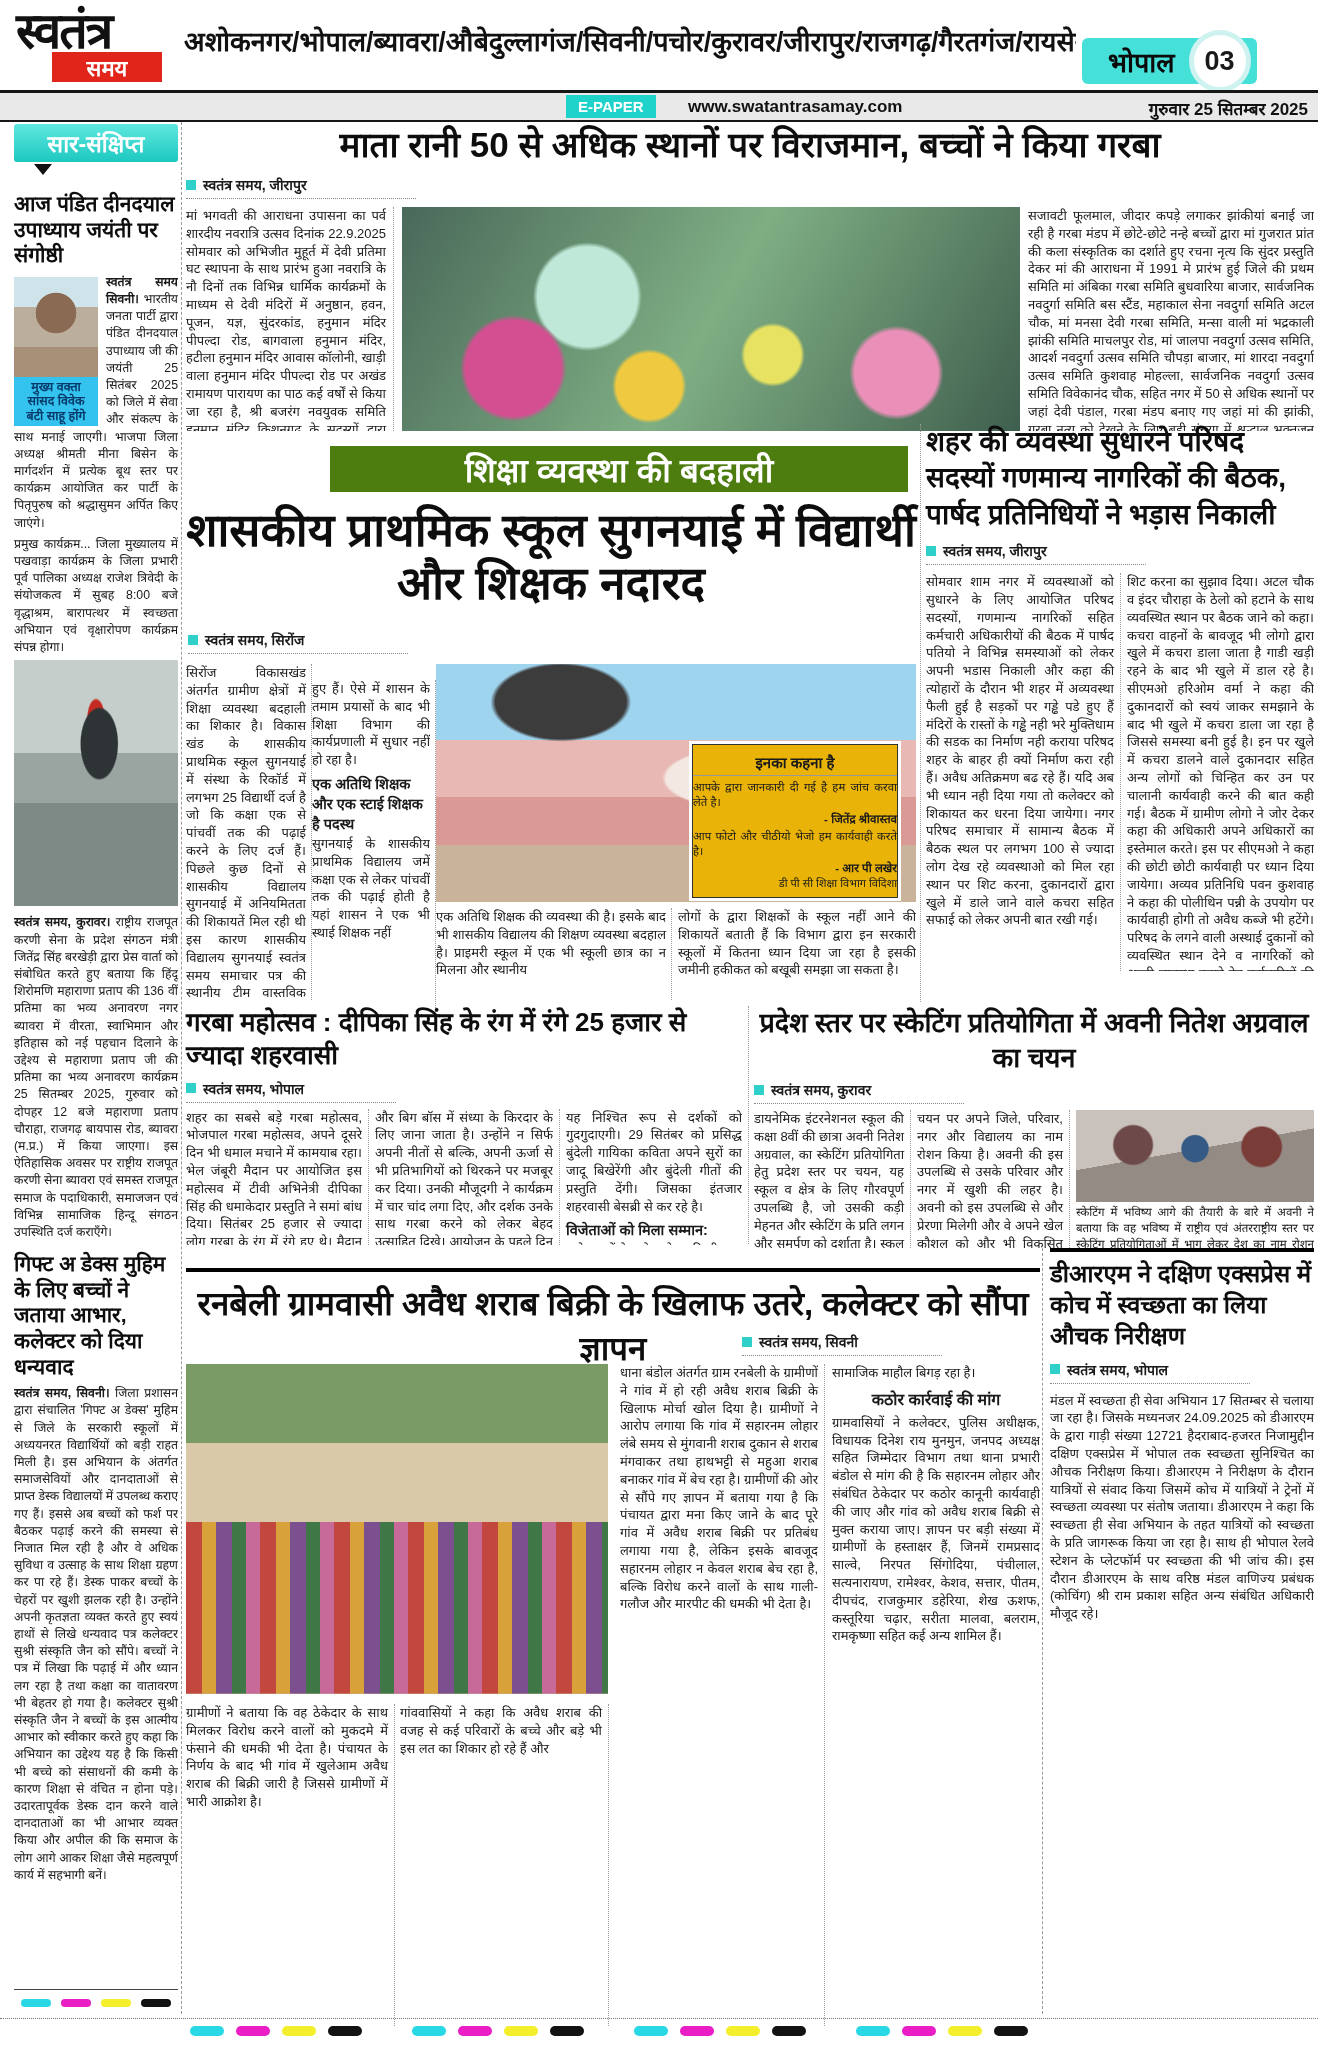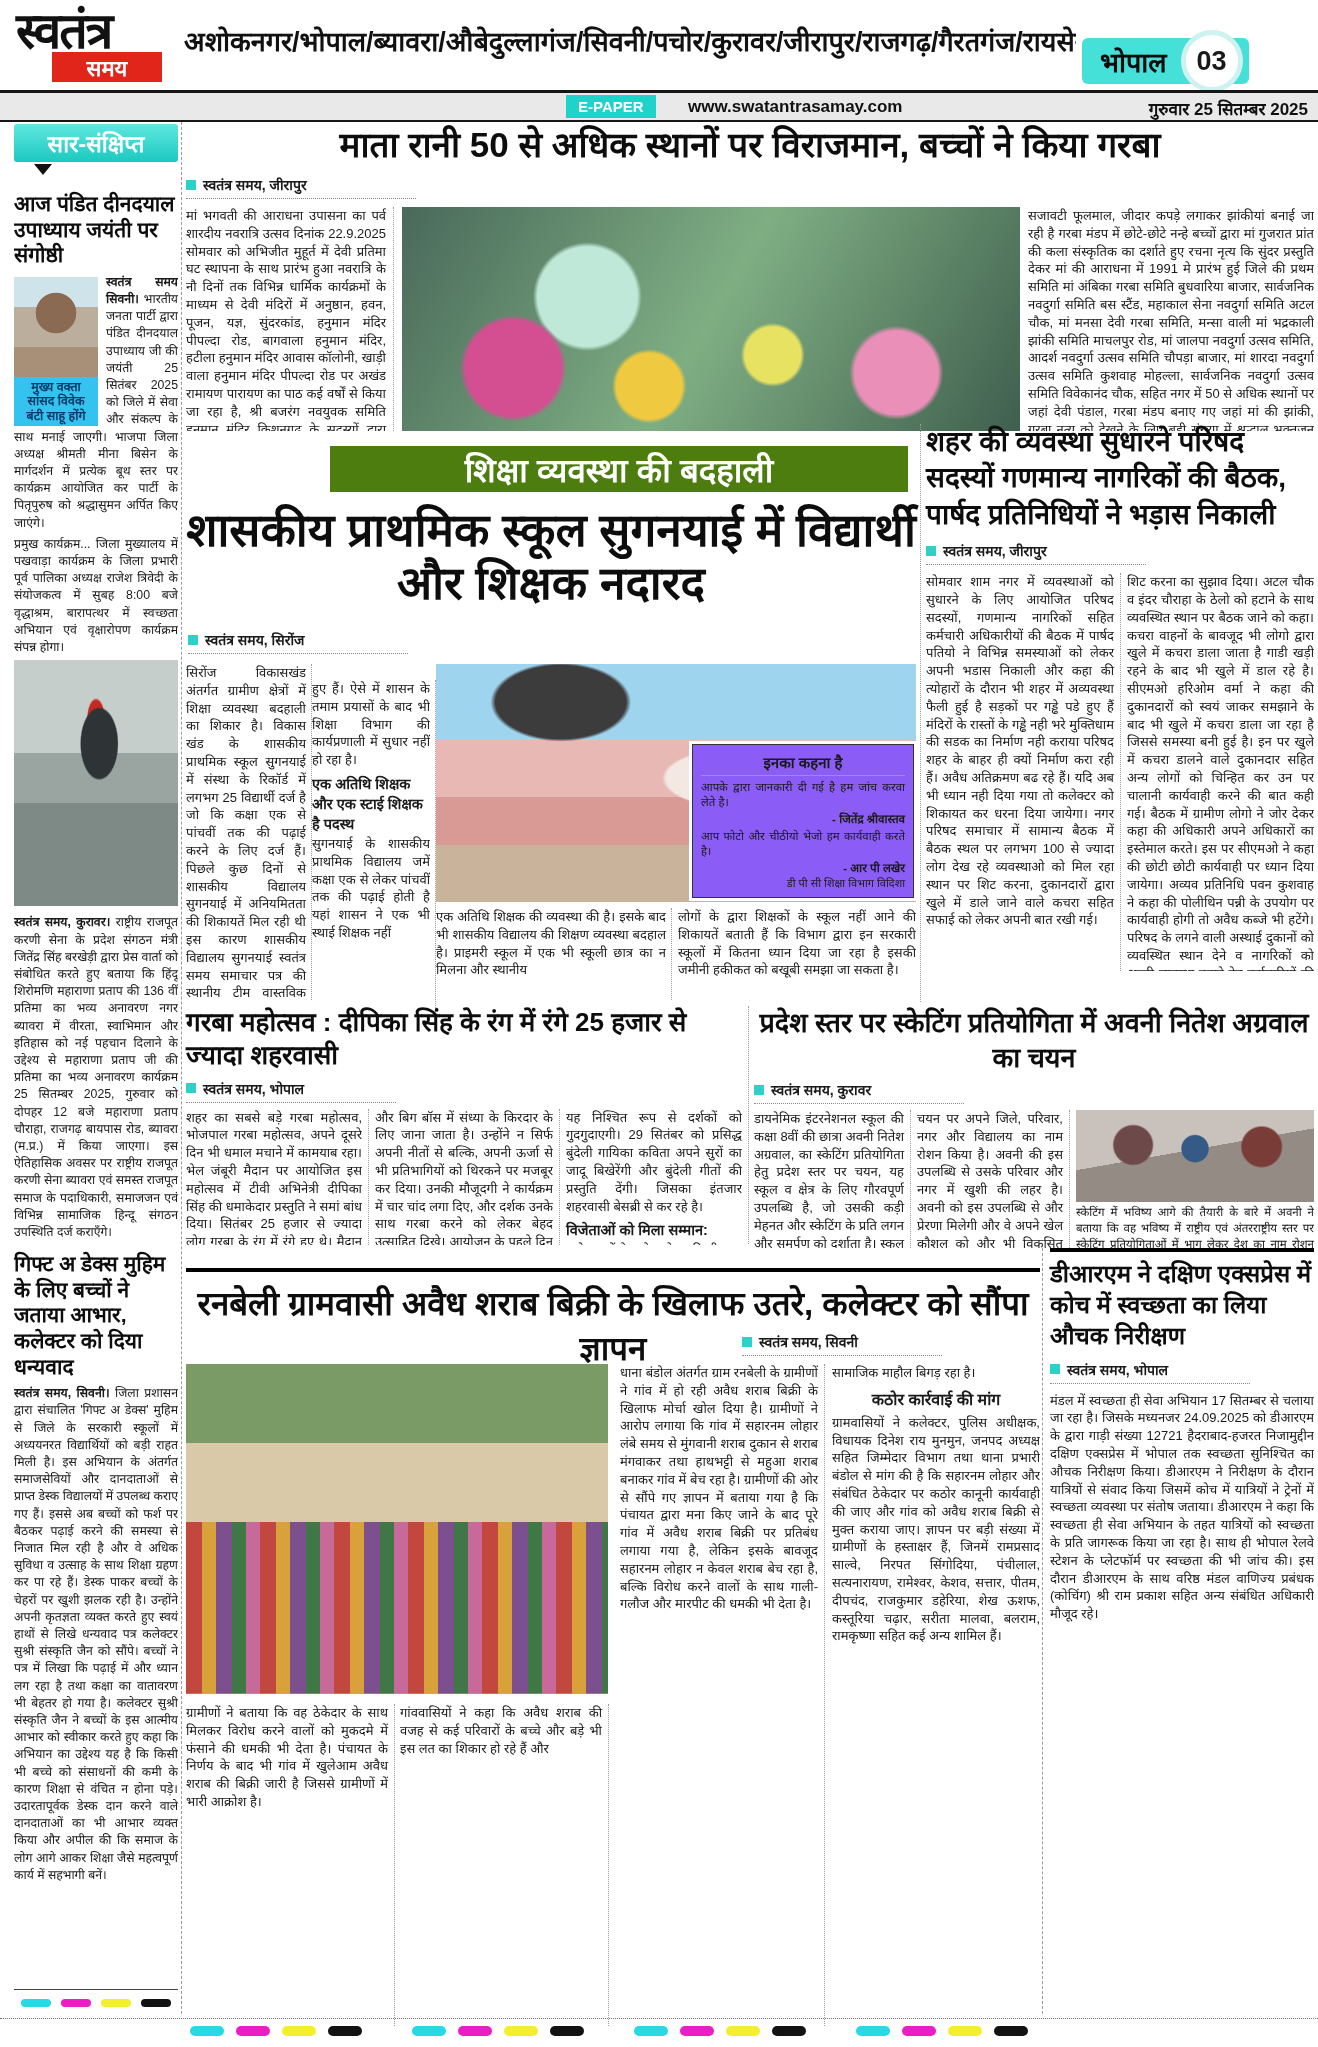--- a/index.html
+++ b/index.html
@@ -5,21 +5,21 @@
   html,body{margin:0;padding:0;background:#fff;}
   body{font-family:"Liberation Sans","DejaVu Sans",sans-serif;color:#1a1a1a;}
   .page{position:relative;width:1318px;height:2047px;background:#fff;overflow:hidden;}
   .abs{position:absolute;}
   
   .logo-main{font-size:50px;font-weight:800;letter-spacing:-2px;color:#111;line-height:1;}
   .logo-sub{margin-top:-4px;margin-left:36px;width:110px;height:30px;background:#e1251b;color:#fff;
     font-size:22px;font-weight:800;display:flex;align-items:center;justify-content:center;}
   .cities{font-size:27px;font-weight:800;white-space:nowrap;overflow:hidden;color:#111;}
   .badge{background:#45e0d8;border-radius:6px;height:46px;display:flex;align-items:center;gap:14px;padding:0 6px 0 18px;}
-  .badge .ed{font-size:27px;font-weight:800;color:#0b0b0b;}
+  .badge .ed{font-size:27px;font-weight:800;color:#0b0b0b;margin-left:8px;}
   .badge .num{width:52px;height:52px;background:#fff;border:5px solid #cdf2ef;border-radius:50%;
     display:flex;align-items:center;justify-content:center;font-size:27px;font-weight:800;}
   .hrule{border-top:3px solid #161616;}
   .estrip{background:#e9e9e9;border-bottom:2px solid #161616;height:27px;}
   .ebox{background:#1fd3cb;color:#fff;font-weight:800;font-size:15px;padding:3px 12px;}
   .eurl{font-weight:700;font-size:17px;color:#111;}
   .edate{font-weight:800;font-size:17px;color:#111;}
   
   .hl{font-weight:800;color:#0d0d0d;}
   .byline{display:flex;align-items:center;gap:7px;font-weight:800;font-size:14px;
@@ -60,21 +60,21 @@
      linear-gradient(180deg,#9fd4ef 0 32%,#e8b8b4 32% 56%,#d99a96 56% 76%,#c9b39a 76%);}
   .p-skate{background:
      radial-gradient(circle at 24% 38%,#6d4a49 0 10%,transparent 11%),
      radial-gradient(circle at 50% 42%,#355a85 0 10%,transparent 11%),
      radial-gradient(circle at 78% 40%,#7a3c37 0 10%,transparent 11%),
      linear-gradient(170deg,#c9c2bc 0 45%,#948b85 45%);}
   .p-crowd{background:
      repeating-linear-gradient(90deg,#c2483f 0 16px,#d8a13a 16px 30px,#7c4f8f 30px 46px,#3f7747 46px 60px,#c76a9a 60px 74px),
      linear-gradient(180deg,#7b9b66 0 24%,#d9c9a8 24% 48%,#c9b291 48%);
      background-size:100% 52%,100% 100%;background-position:0 100%,0 0;background-repeat:no-repeat;}
-  .quote-box{background:#8b5cf6;border:1px solid #333;padding:7px 8px;box-shadow:0 0 0 3px #fff;}
+  .quote-box{background:#eab308;border:1px solid #333;padding:7px 0;box-shadow:0 0 0 3px #fff;}
   .quote-box .qt{font-size:15px;font-weight:800;text-align:center;border-bottom:1px solid #999;padding-bottom:3px;margin-bottom:4px;}
   .quote-box .q{font-size:11.4px;line-height:1.35;text-align:justify;}
   .quote-box .qa{font-size:11.6px;font-weight:800;text-align:right;}
   .kicker{background:#4d7c0f;color:#fff;font-weight:800;font-size:33px;display:flex;align-items:center;justify-content:center;}
   .marks{display:flex;gap:50px;}
   .marks .g{display:flex;gap:12px;}
   .marks i{width:34px;height:10px;border-radius:5px;display:block;}
   .c-c{background:#29d8e5;} .c-m{background:#ea1ec4;} .c-y{background:#f4ef2c;} .c-k{background:#121212;}
   .vdash{border-left:1px dashed #9a9a9a;}
 </style>

